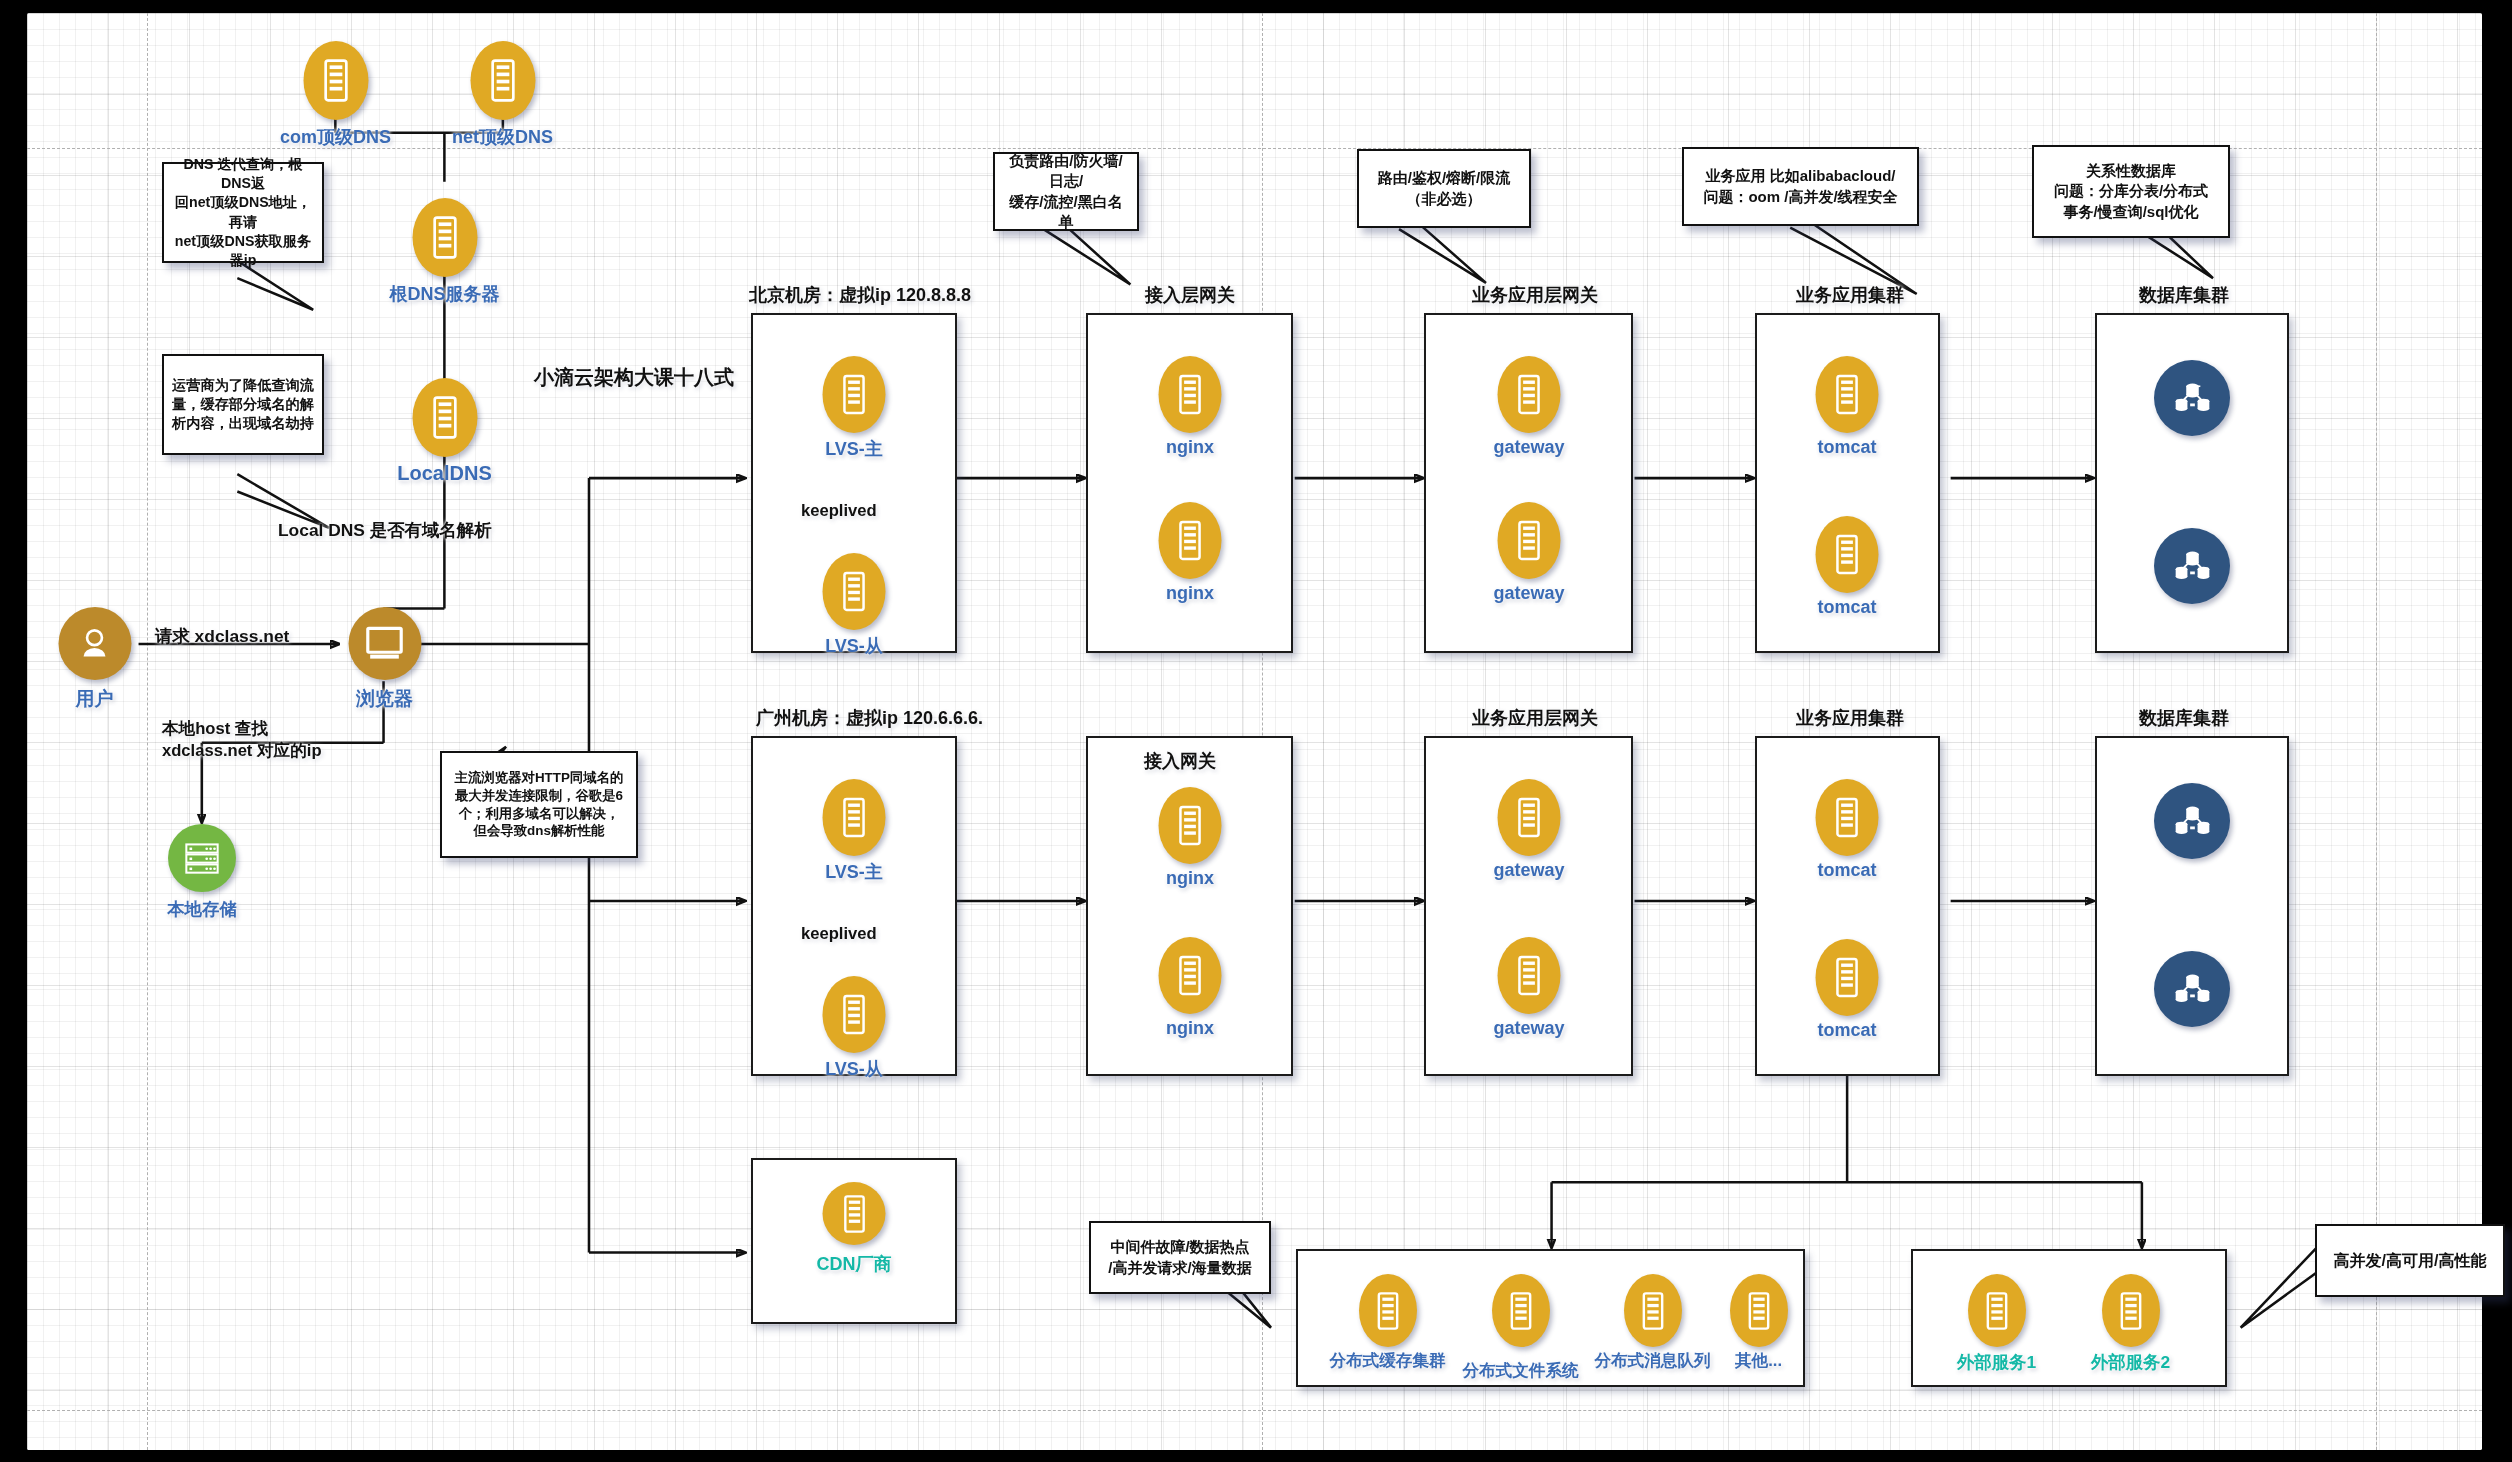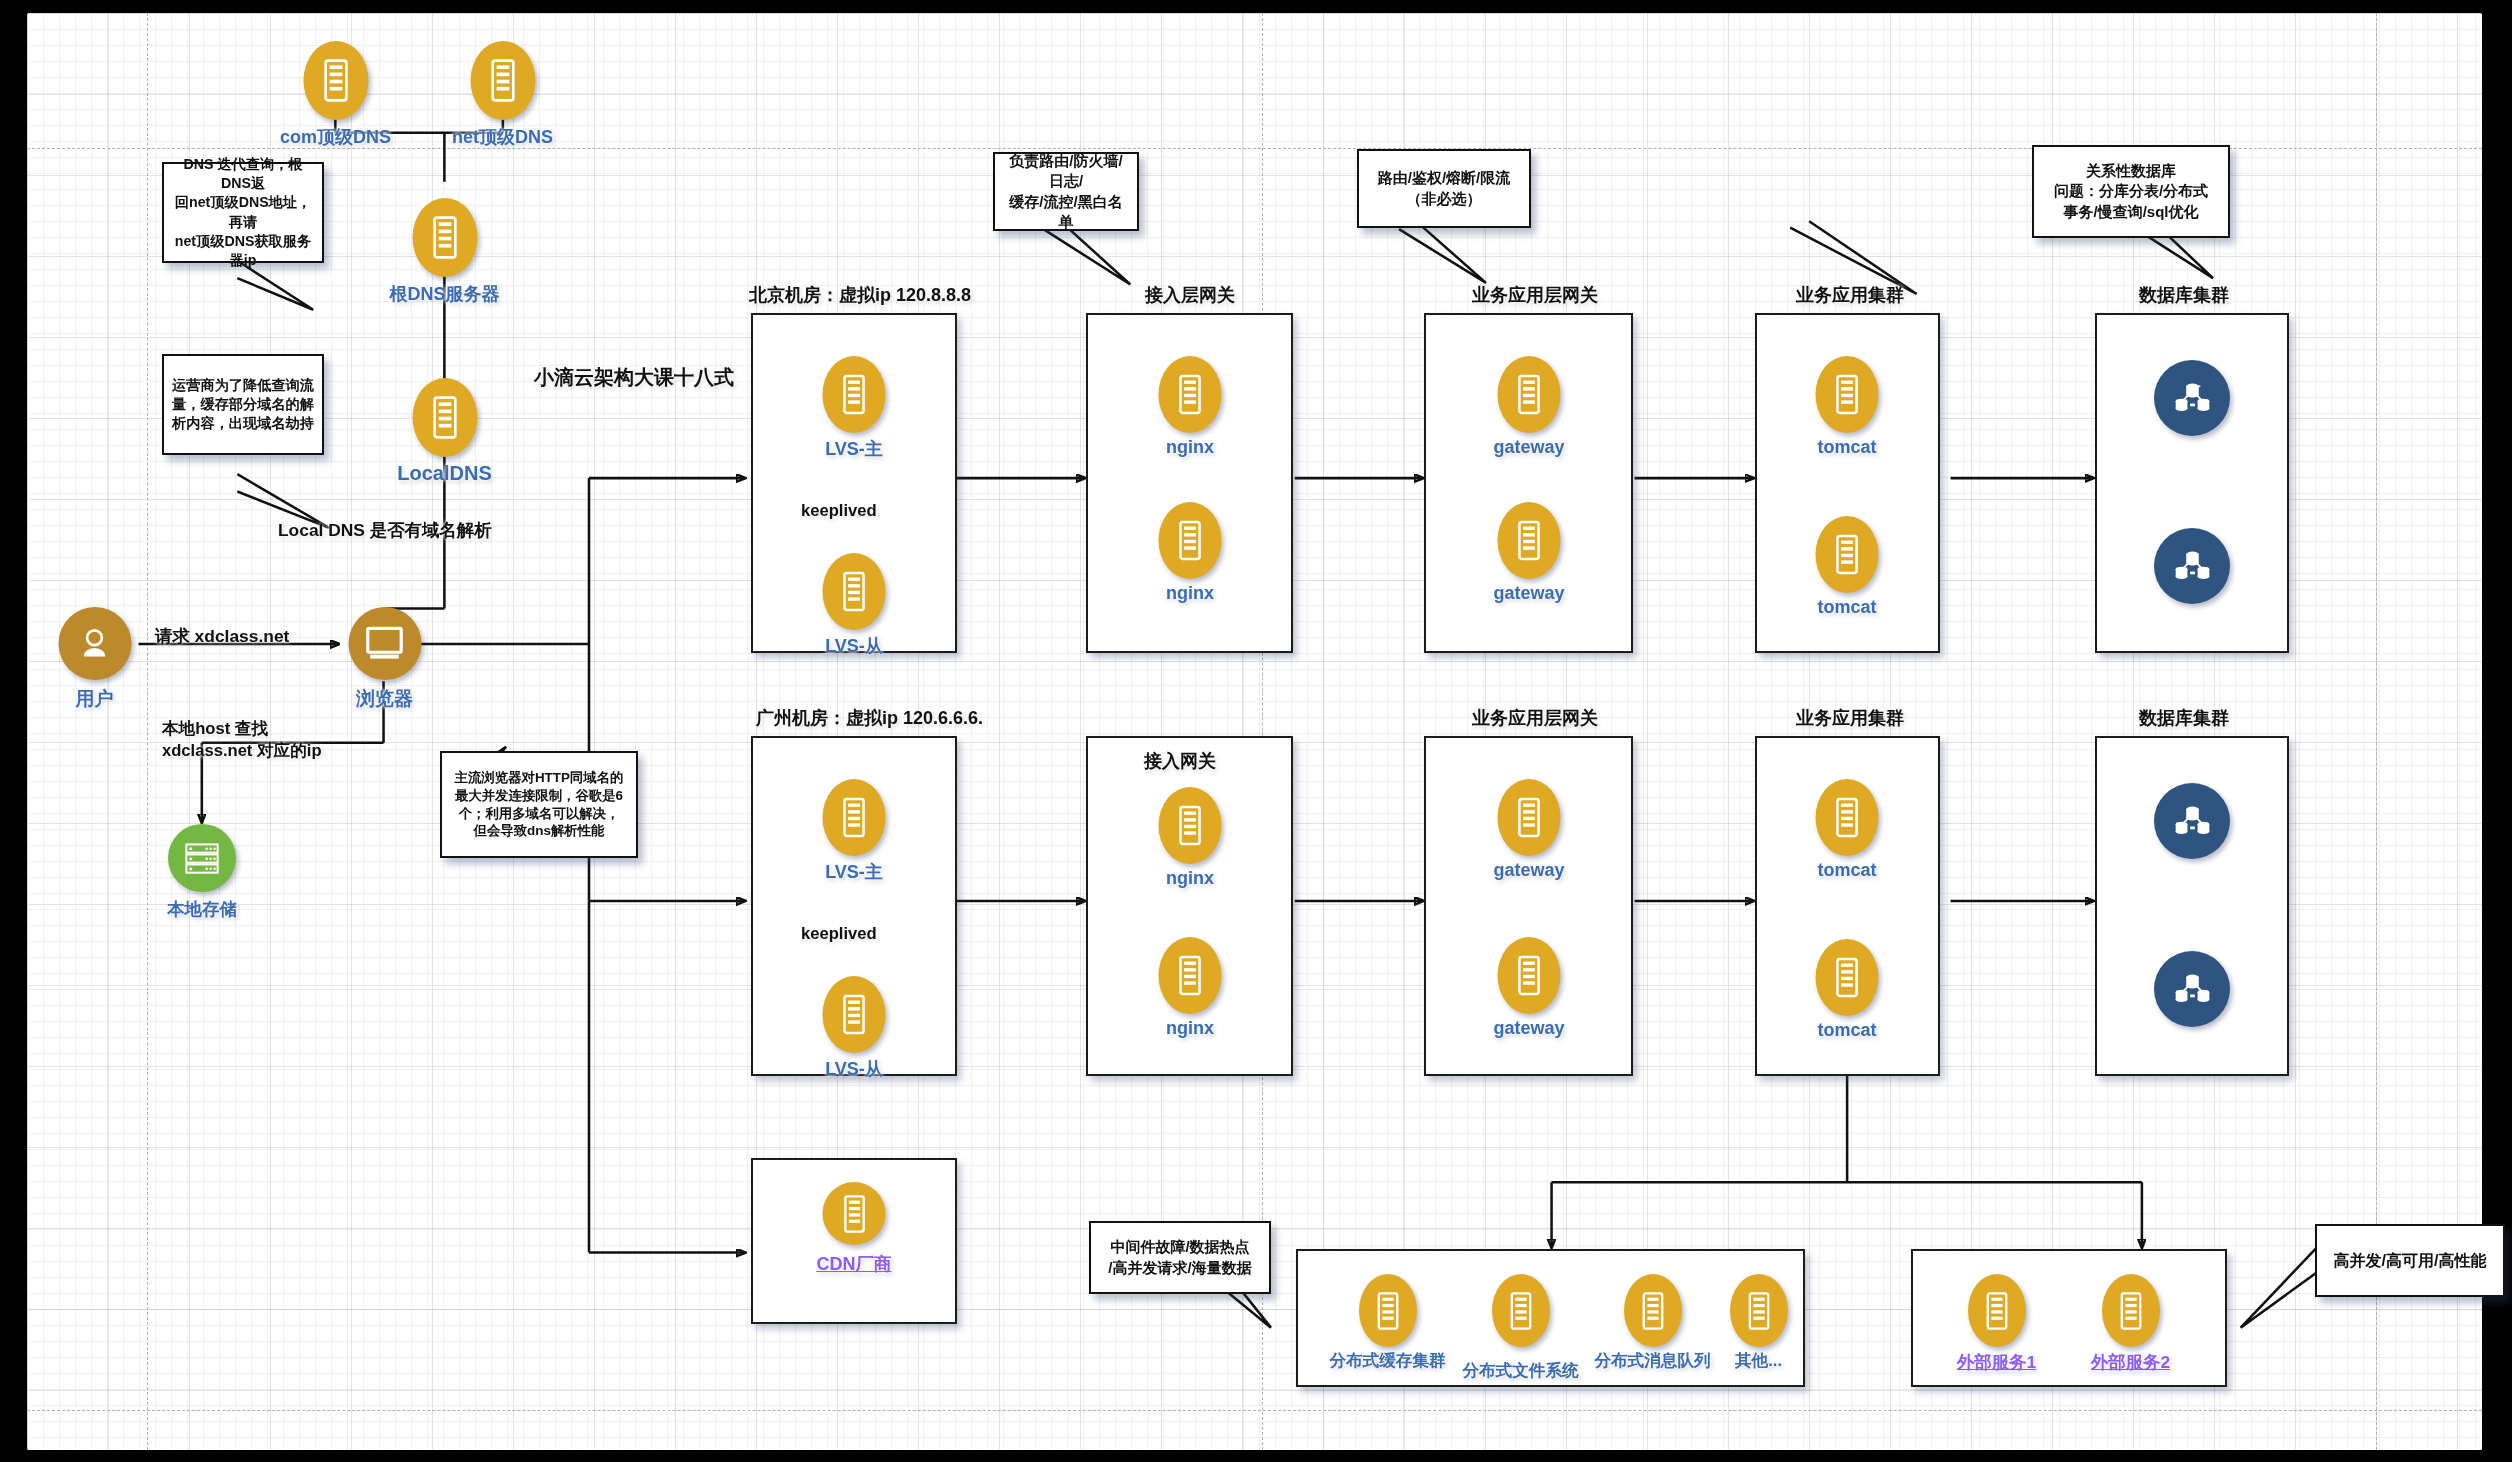--- a/index.html
+++ b/index.html
@@ -42,21 +42,21 @@
   .amber{ background:#E0A924; }
   .amberdark{ background:#BC8A2B; }
   .green{ background:#74B743; }
   .dbblue{ background:#2F5480; }
 
   .nlabel{
     position:absolute; left:50%; transform:translateX(-50%);
     white-space:nowrap; font-weight:bold;
     color:#3A6BB5; text-shadow:0 0 3.2px #fff,0 0 5.5px #fff, 1.6px 2.4px 4px rgba(60,70,110,.30);
   }
-  .nlabel.black{ color:#8b5cf6;text-decoration:underline; }
+  .nlabel.black{ color:#14b8a6; }
 
   
   .zone{
     position:absolute; background:#fff;
     border:2px solid #1b1b1b;
     box-shadow:4px 4.7px 7.1px rgba(55,65,105,.30);
   }
   .zonetitle{
     position:absolute; white-space:nowrap; font-weight:bold; color:#111;
     text-shadow:0 0 3.2px #fff,0 0 6.3px #fff, 1.6px 2.4px 4px rgba(60,70,110,.25);
@@ -284,20 +284,22 @@
 量，缓存部分域名的解
 析内容，出现域名劫持</div>
   <div class="callout" style="left:440px;top:751px;width:198px;height:107px;font-size:13.4px;">主流浏览器对HTTP同域名的
 最大并发连接限制，谷歌是6
 个；利用多域名可以解决，
 但会导致dns解析性能</div>
   <div class="callout" style="left:993px;top:152px;width:146px;height:79px;font-size:15px;">负责路由/防火墙/日志/
 缓存/流控/黑白名单</div>
   <div class="callout" style="left:1357px;top:149px;width:174px;height:79px;font-size:15px;">路由/鉴权/熔断/限流
 （非必选）</div>
+  <div class="callout" style="left:1682px;top:147px;width:237px;height:79px;font-size:15px;">业务应用 比如alibabacloud/
+问题：oom /高并发/线程安全</div>
   <div class="callout" style="left:2032px;top:145px;width:198px;height:93px;font-size:15px;">关系性数据库
 问题：分库分表/分布式
 事务/慢查询/sql优化</div>
   <div class="callout" style="left:1089px;top:1221px;width:182px;height:73px;font-size:15px;">中间件故障/数据热点
 /高并发请求/海量数据</div>
   <div class="callout" style="left:2315px;top:1224px;width:190px;height:73px;font-size:16px;">高并发/高可用/高性能</div>
 
   <div class="zonetitle" style="left:749px;top:283px;font-size:18px;">北京机房：虚拟ip 120.8.8.8</div>
   <div class="zone" style="left:751px;top:313px;width:206px;height:340px;"></div>
   <div class="node" style="left:816px;top:356px;width:76px;height:79px;">

